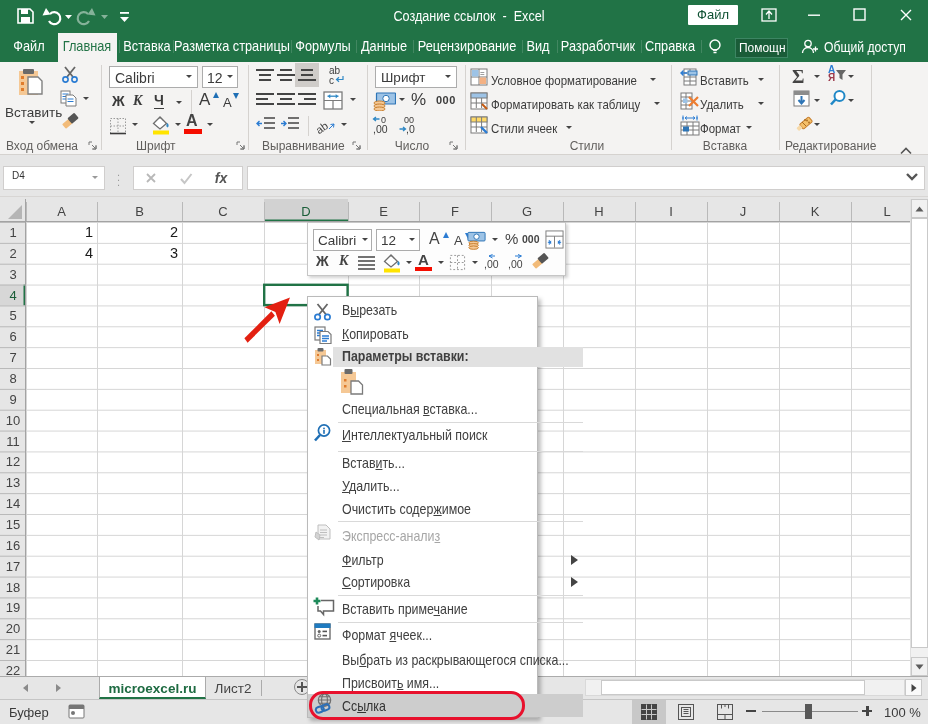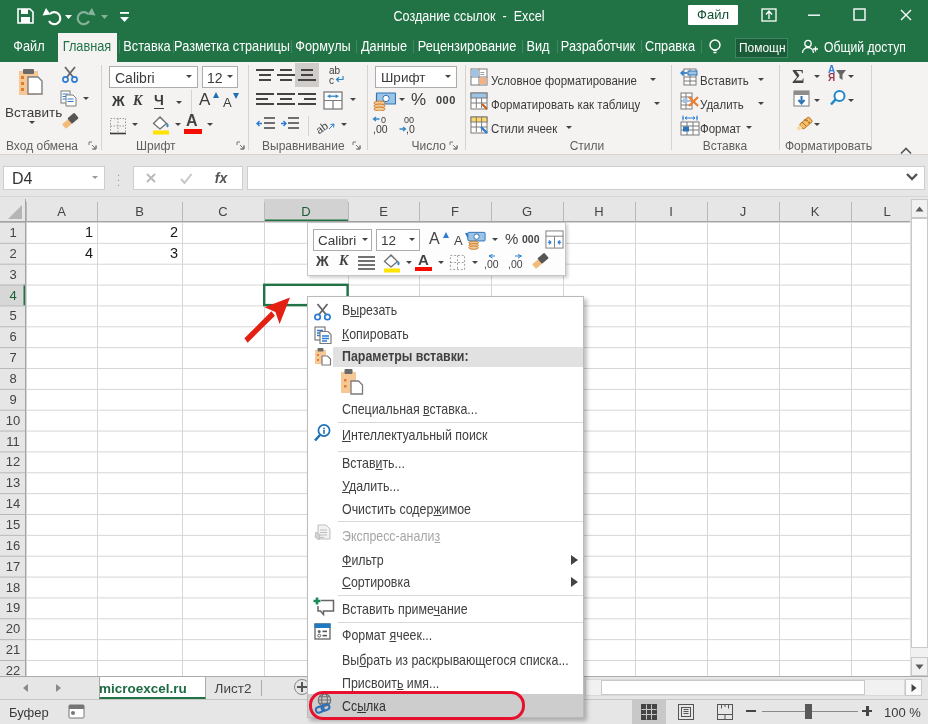--- a/index.html
+++ b/index.html
@@ -231,21 +231,21 @@
 <svg class="ab" style="left:371px;top:53px;" width="22" height="20" viewBox="0 0 22 20">
  <path d="M2.5 4 h6 M5 2 L2.5 4 L5 6" stroke="#2f88c5" fill="none" stroke-width="1.3"></path>
  <text x="10" y="8" font-size="9" fill="#3b3b3b">0</text>
  <text x="2" y="18" font-size="10.5" fill="#3b3b3b">,00</text>
 </svg>
 <svg class="ab" style="left:397px;top:53px;" width="22" height="20" viewBox="0 0 22 20">
  <text x="7" y="8" font-size="9" fill="#3b3b3b">00</text>
  <path d="M2.5 14 h6 M6 12 L8.5 14 L6 16" stroke="#2f88c5" fill="none" stroke-width="1.3"></path>
  <text x="9" y="18" font-size="10.5" fill="#3b3b3b">,0</text>
 </svg>
-<div class="ab ctext" style="left:378px;top:77px;width:68px;text-align:right;font-size:12px;color:#605e5c;">Число</div>
+<div class="ab ctext" style="left:378px;top:77px;width:68px;text-align:center;font-size:12px;color:#605e5c;">Число</div>
 <svg class="ab" style="left:449px;top:79px;" width="10" height="10" viewBox="0 0 10 10">
  <path d="M1 1 h3 M1 1 v3 M8 4 v4 h-4" stroke="#777" fill="none"></path>
         <path d="M4 4 l4 4 M8 5 v3 h-3" stroke="#777" fill="none"></path>
 </svg>
 
 <svg class="ab" style="left:470px;top:6px;" width="18" height="18" viewBox="0 0 18 18">
  <rect x="1" y="1" width="16" height="16" fill="#fff" stroke="#7b7b7b"></rect>
  <path d="M1 9 h16 M9 1 v16" stroke="#7b7b7b"></path>
  <rect x="2" y="2" width="6.5" height="6.5" fill="#9dc3e6"></rect>
         <rect x="9.5" y="9.5" width="6.5" height="6.5" fill="#f4b183"></rect>
@@ -317,30 +317,30 @@
 <div class="dd" style="left:848px;top:37px;"></div>
 <svg class="ab" style="left:795px;top:51px;" width="20" height="20" viewBox="0 0 20 20">
  <rect x="5" y="7" width="12" height="6" rx="1" transform="rotate(-40 11 10)" fill="#f5c06a" stroke="#c77f2e"></rect>
  <path d="M7 9 l4 4" stroke="#a86a20"></path>
         <circle cx="12" cy="7.5" r="0.9" fill="#a86a20"></circle>
         <circle cx="14" cy="9.5" r="0.9" fill="#a86a20"></circle>
         <circle cx="10" cy="7" r="0.9" fill="#a86a20"></circle>
  <rect x="2" y="13" width="5" height="4" rx="1" transform="rotate(-40 4.5 15)" fill="#f7d9a8"></rect>
 </svg>
 <div class="dd" style="left:814px;top:61px;"></div>
-<div class="ab ctext" style="left:785px;top:77px;width:82px;text-align:center;font-size:12px;color:#605e5c;">Форматировать</div>
+<div class="ab ctext" style="left:785px;top:77px;width:82px;text-align:center;font-size:12px;color:#605e5c;">Редактирование</div>
 <svg class="ab" style="left:899px;top:84px;" width="14" height="10" viewBox="0 0 14 10">
         <path d="M2 7.5 L7 2.5 L12 7.5" stroke="#555" stroke-width="1.6" fill="none"></path>
       </svg>
 
 </div>
 
 <div class="ab" style="left:0;top:155px;width:928px;height:44px;background:#e6e6e6;"></div>
 <div class="ab" style="left:3px;top:166px;width:102px;height:24px;background:#fff;border:1px solid #d0cecd;"></div>
-<div class="ab ctext" style="left:12px;top:170px;font-size:16px;color:#333;">D4</div>
+<div class="ab ctext" style="left:12px;top:170px;font-size:10px;color:#333;">D4</div>
 <div class="dd ddg" style="left:92px;top:176px;"></div>
 <div class="ab" style="left:117px;top:170px;width:3px;height:16px;color:#9a9a9a;font-size:11px;line-height:5px;">.<br>.<br>.</div>
 <div class="ab" style="left:133px;top:166px;width:110px;height:24px;background:#fff;border:1px solid #d0cecd;"></div>
 <svg class="ab" style="left:133px;top:166px;" width="110" height="24" viewBox="0 0 110 24">
   <path d="M14 8 l8 8 M22 8 l-8 8" stroke="#b8b8b8" stroke-width="1.8"></path>
   <path d="M48 13 l3.5 4 7-9" stroke="#c6c6c6" stroke-width="2" fill="none"></path>
   <text x="88" y="17" font-size="14" font-style="italic" font-weight="bold" fill="#555" text-anchor="middle" font-family="Liberation Serif,serif">fx</text>
 </svg>
 <div class="ab" style="left:247px;top:166px;width:678px;height:24px;background:#fff;border:1px solid #d0cecd;"></div>
 <svg class="ab" style="left:905px;top:172px;" width="14" height="12" viewBox="0 0 14 12">
@@ -481,21 +481,21 @@
 <svg class="ab" style="left:914px;top:663px;" width="11" height="8" viewBox="0 0 11 8">
       <path d="M1.5 1.5 L9.5 1.5 L5.5 6.5 z" fill="#5c5c5c"></path>
     </svg>
 
 <div class="ab" style="left:0;top:676px;width:928px;height:23px;background:#e6e6e6;border-top:1px solid #ababab;"></div>
 <svg class="ab" style="left:20px;top:683px;" width="46" height="10" viewBox="0 0 46 10">
   <path d="M8 1 L3 5 L8 9 z" fill="#8a8a8a"></path>
   <path d="M36 1 L41 5 L36 9 z" fill="#8a8a8a"></path>
 </svg>
 <div class="ab" style="left:99px;top:677px;width:107px;height:22px;background:#fff;border-left:1px solid #ababab;border-right:1px solid #ababab;border-bottom:2px solid #217346;"></div>
-<div class="ab ctext" style="left:99px;top:681px;width:107px;text-align:left;font-size:13.5px;font-weight:bold;color:#1e6b42;">microexcel.ru</div>
+<div class="ab ctext" style="left:99px;top:681px;width:107px;text-align:center;font-size:13.5px;font-weight:bold;color:#1e6b42;">microexcel.ru</div>
 <div class="ab ctext" style="left:206px;top:681px;width:54px;text-align:center;font-size:13.5px;color:#444;">Лист2</div>
 <div class="ab" style="left:261px;top:680px;width:1px;height:16px;background:#ababab;"></div>
 <div class="ab" style="left:294px;top:679px;width:16px;height:16px;border:1px solid #8a8a8a;border-radius:50%;"></div>
 <div class="ab" style="left:297px;top:686px;width:10px;height:1.6px;background:#555;"></div>
 <div class="ab" style="left:301.2px;top:682px;width:1.6px;height:10px;background:#555;"></div>
 
 <div class="ab" style="left:585px;top:679px;width:320px;height:17px;background:#f1f1f1;border:1px solid #d9d9d9;"></div>
 <div class="ab" style="left:601px;top:680px;width:264px;height:15px;background:#fff;border:1px solid #c9c9c9;"></div>
 <div class="ab" style="left:905px;top:679px;width:17px;height:17px;background:#fafafa;border:1px solid #c9c9c9;"></div>
 <svg class="ab" style="left:910px;top:683px;" width="8" height="10" viewBox="0 0 8 10">
@@ -592,21 +592,21 @@
  <path d="M9 2 h6 M12 0.5 L15.5 2 L12 4" stroke="#2b7cd3" fill="none"></path>
  <text x="2" y="14" font-size="10.5" fill="#444">,00</text>
 </svg>
 <svg class="ab" style="left:222px;top:29px;" width="20" height="20" viewBox="0 0 20 20">
  <rect x="3" y="9" width="9" height="6" rx="1" transform="rotate(-40 7 12)" fill="#f2bb79"></rect>
  <rect x="9" y="3" width="9" height="7" rx="1" transform="rotate(-40 13 7)" fill="#555"></rect>
 </svg>
 
 </div>
 
-<div id="cmenu" class="ab" style="left:307px;top:296px;width:277px;height:422px;background:#fff;border:1px solid #bababa;box-shadow:3px 3px 4px rgba(0,0,0,0.25);">
+<div id="cmenu" class="ab" style="left:307px;top:296px;width:231px;height:422px;background:#fff;border:1px solid #bababa;box-shadow:3px 3px 4px rgba(0,0,0,0.25);">
 <style>
 .mi{position:absolute;left:34px;font-size:14.5px;color:#404040;white-space:nowrap;transform:scaleX(0.855);transform-origin:0 50%;}
 .msep{position:absolute;left:30px;width:245px;height:1px;background:#d9d9d9;}
 .sub{position:absolute;left:263px;width:0;height:0;border:5px solid transparent;border-left:7px solid #444;border-right:none;}
 </style>
 <div class="ab" style="left:25px;top:50px;width:250px;height:20px;background:#e1e1e1;"></div>
 <div class="ab" style="left:0px;top:397px;width:275px;height:23px;background:#cdcdcd;"></div>
 <div class="mi" style="top:5px;">В<u>ы</u>резать</div>
 <div class="mi" style="top:29px;"><u>К</u>опировать</div>
 <div class="mi" style="top:51px;font-weight:bold;">Параметры вставки:</div>

